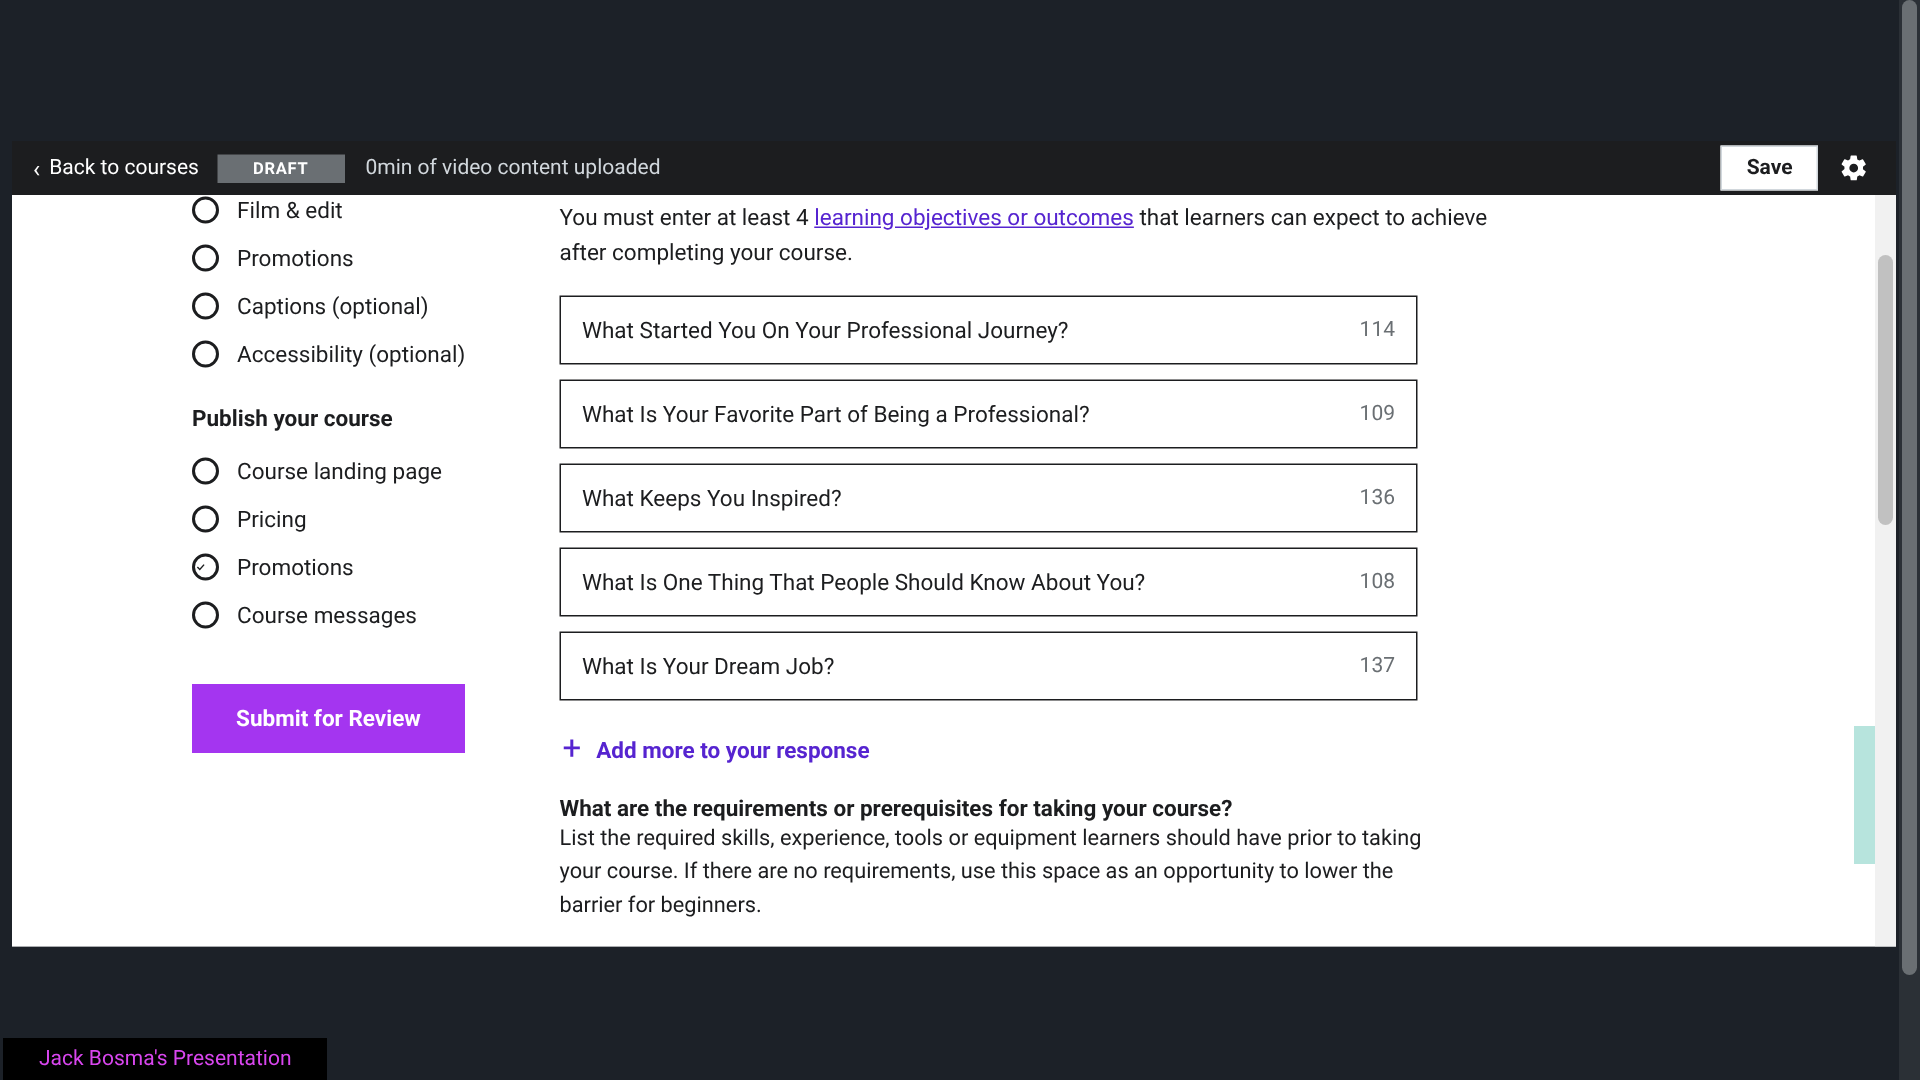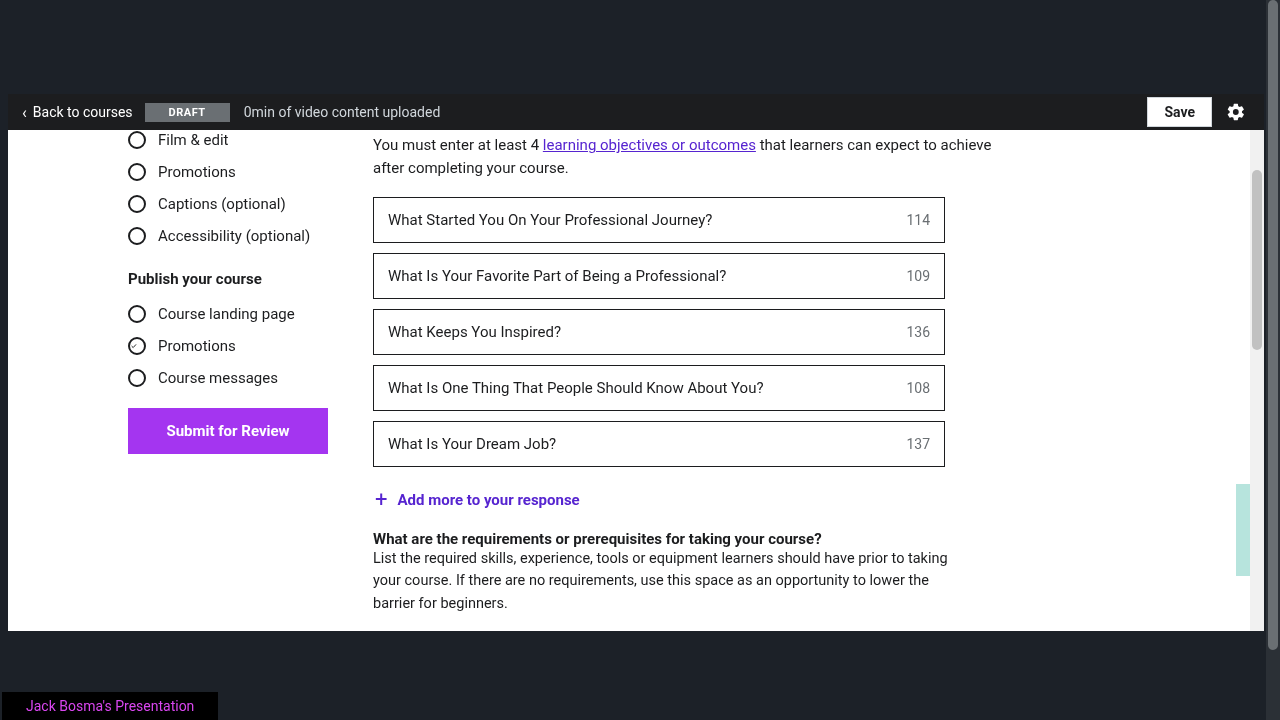--- a/index.html
+++ b/index.html
@@ -17,21 +17,21 @@
 .gear { width:28px; height:28px; color:#fff; display:flex; align-items:center; justify-content:center; margin-right:14px; cursor:pointer; }
 .gear svg { width:20px; height:20px; fill:#fff; }
 .content { position:absolute; left:0; top:36px; width:1256px; height:501px; background:#fff; }
 .sidebar { position:absolute; left:120px; top:0; width:210px; }
 .sideItem { display:flex; gap:12px; padding:7px 0; cursor:pointer; }
 .radio { width:18px; height:18px; border:2px solid #1c1d1f; border-radius:50%; flex-shrink:0; display:flex; align-items:center; justify-content:center; }
 .radio.checked::after { content:""; width:10px; height:10px; }
 .radio.checked svg { width:12px; height:12px; }
 .sideLabel { font-size:15px; color:#1c1d1f; }
 .sideHeader { font-weight:700; font-size:15px; color:#1c1d1f; margin:18px 0 10px 0; }
-.submitBtn { background:#a435f0; color:#fff; border:none; font-weight:700; font-size:15px; padding:14px 0; width:200px; margin-top:14px; cursor:pointer; text-align:center; }
+.submitBtn { background:#a435f0; color:#fff; border:none; font-weight:700; font-size:15px; padding:14px 0; width:182px; margin-top:30px; cursor:pointer; text-align:center; }
 .main { position:absolute; left:365px; top:0; width:640px; }
 .introText { font-size:15px; color:#1c1d1f; line-height:1.5; margin-bottom:18px; padding-top:4px; }
 .introText a { color:#5624d0; }
 .field { border:1px solid #1c1d1f; display:flex; align-items:center; padding:0 14px; height:46px; margin-bottom:10px; width:572px; }
 .fieldVal { flex:1; font-size:15px; color:#1c1d1f; }
 .fieldCount { font-size:14px; color:#6a6f73; }
 .addMore { display:flex; align-items:center; gap:10px; color:#5624d0; font-weight:700; font-size:15px; padding:10px 0 18px 2px; cursor:pointer; }
 .plus { font-size:22px; font-weight:400; }
 .question { font-weight:700; font-size:15px; color:#1c1d1f; margin-bottom:0; }
 .desc { font-size:14.5px; color:#1c1d1f; line-height:1.55; margin-bottom:18px; width:600px; }
@@ -87,20 +87,24 @@
           <span class="sideLabel">Accessibility (optional)</span>
         </div>
 
         <div class="sideHeader">Publish your course</div>
 
         <div class="sideItem">
           <div class="radio"></div>
           <span class="sideLabel">Course landing page</span>
         </div>
         <div class="sideItem">
+          <div class="radio"></div>
+          <span class="sideLabel">Pricing</span>
+        </div>
+        <div class="sideItem">
           <div class="radio checked">
             <svg viewBox="0 0 24 24" fill="none" stroke="#1c1d1f" stroke-width="3">
                 <polyline points="5,12 10,17 19,7"></polyline>
               </svg>
           </div>
           <span class="sideLabel">Promotions</span>
         </div>
         <div class="sideItem">
           <div class="radio"></div>
           <span class="sideLabel">Course messages</span>

